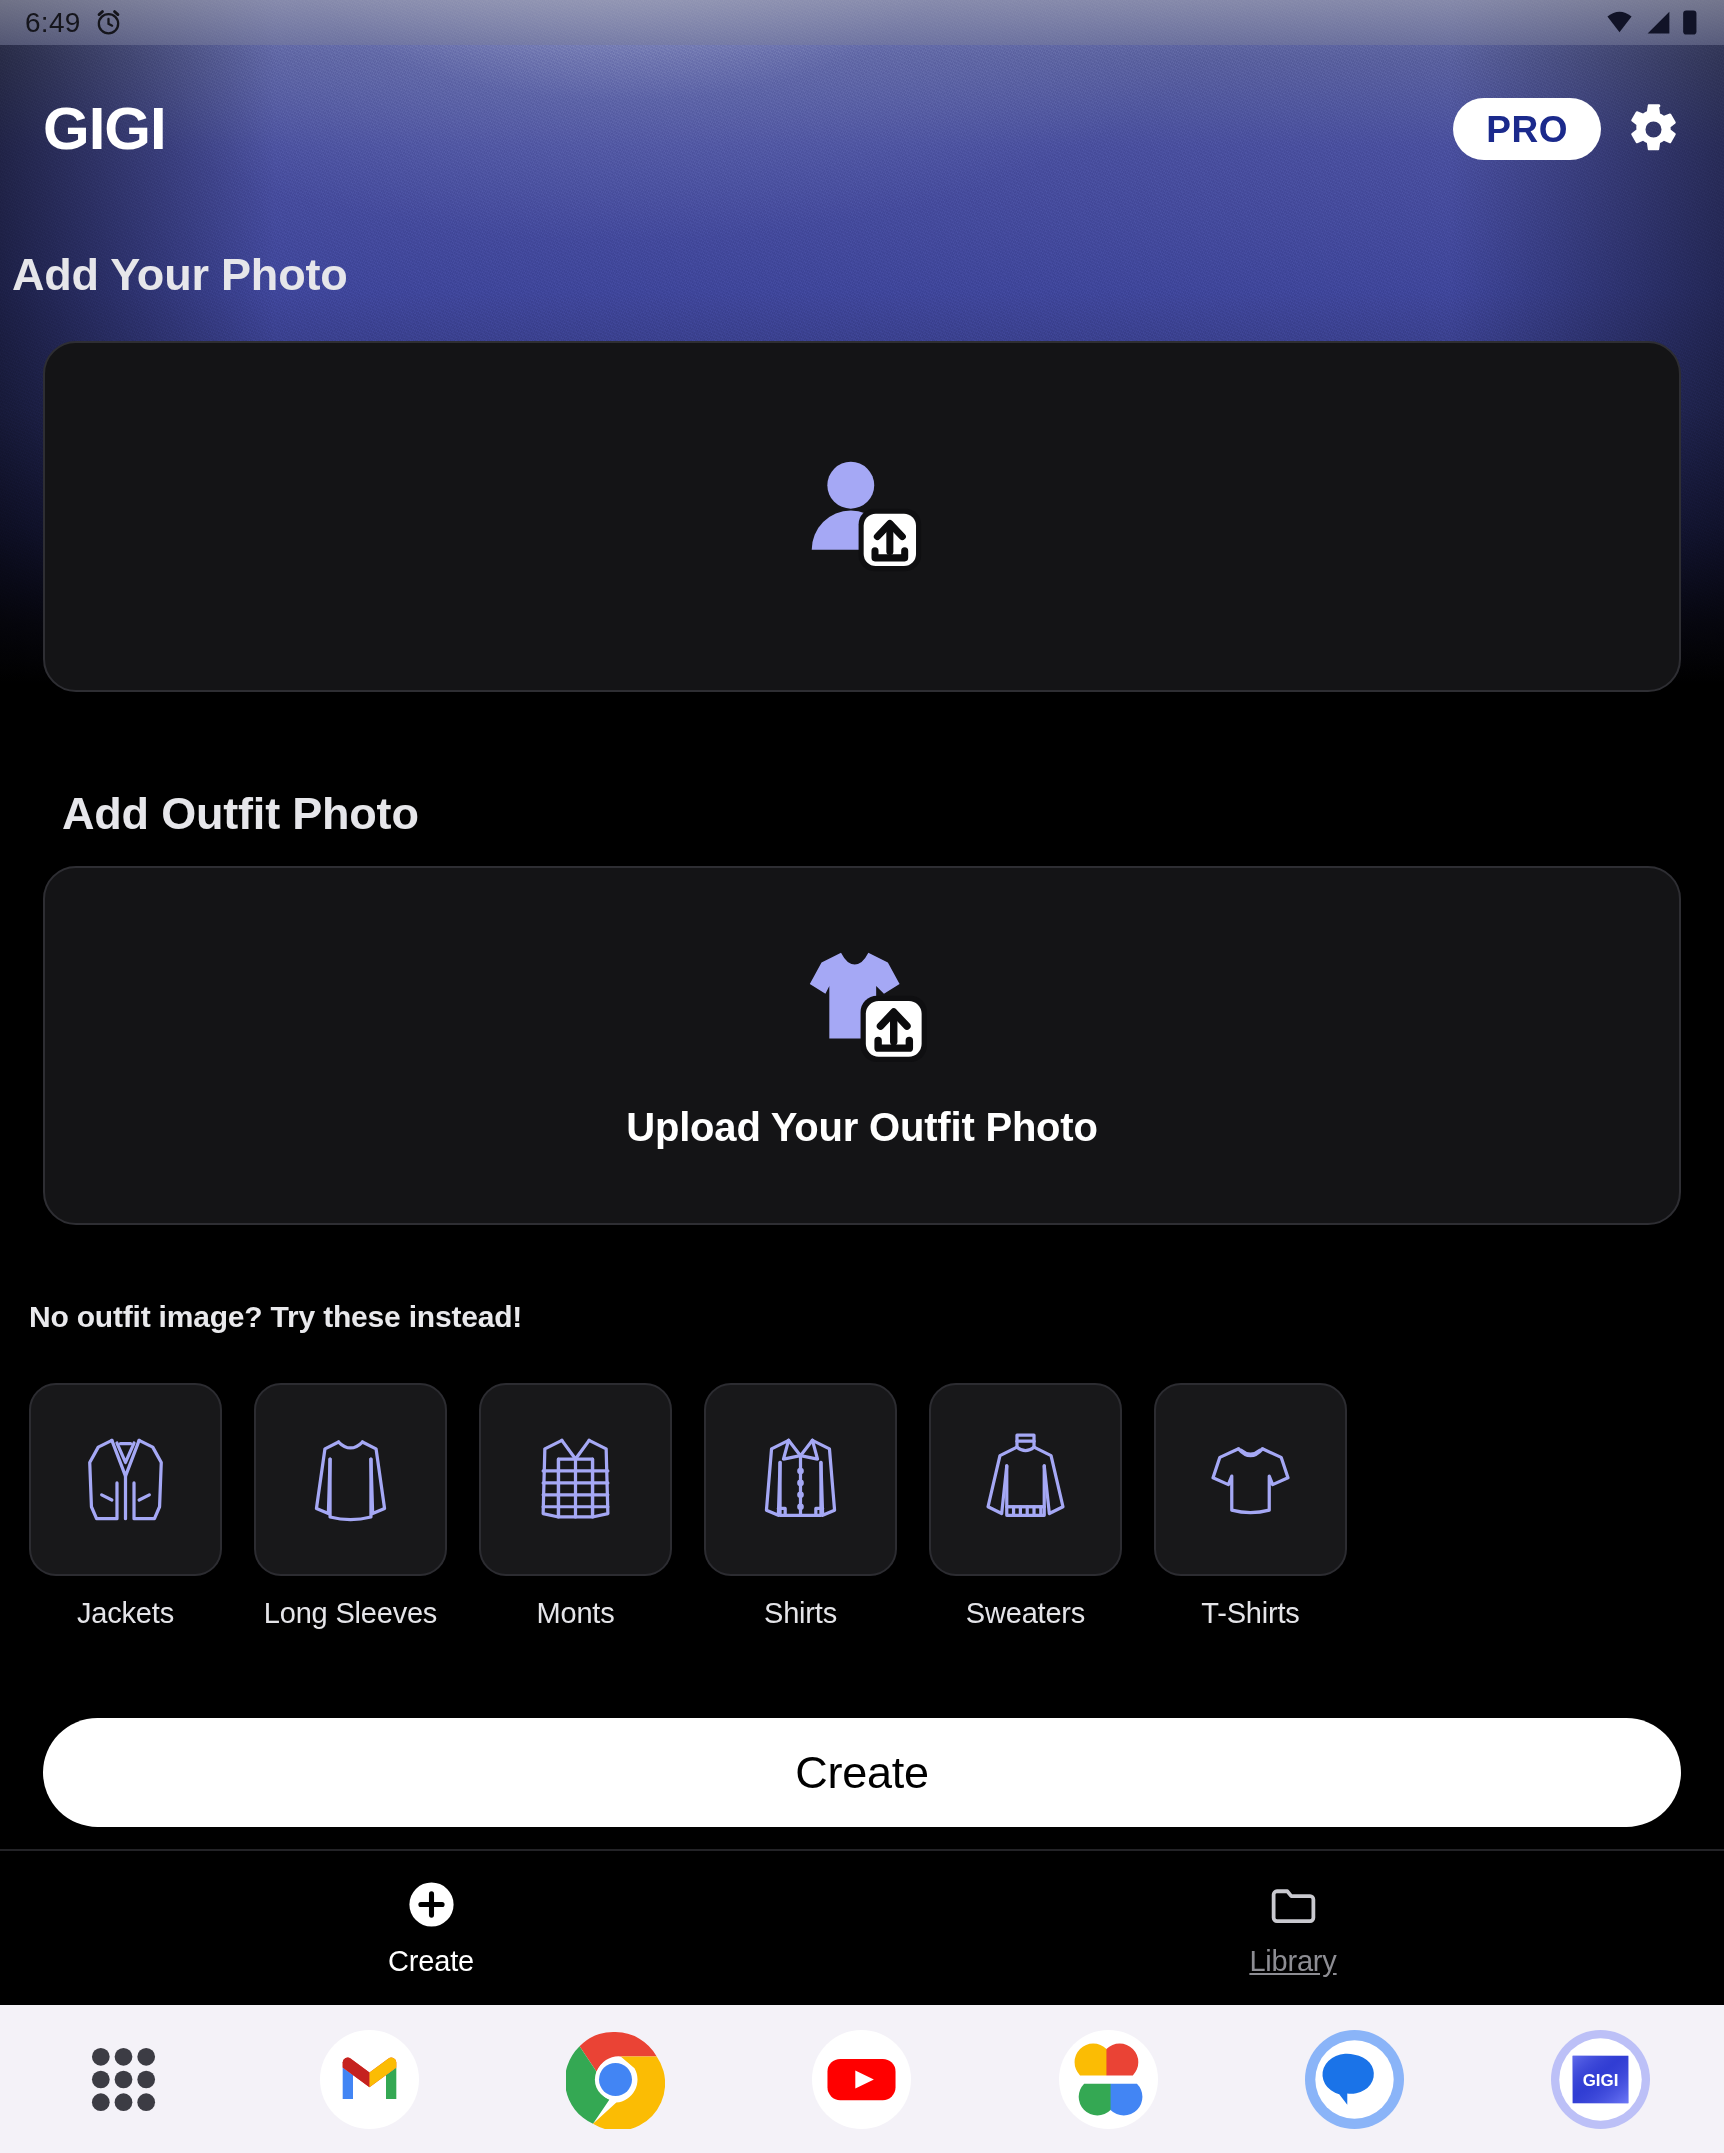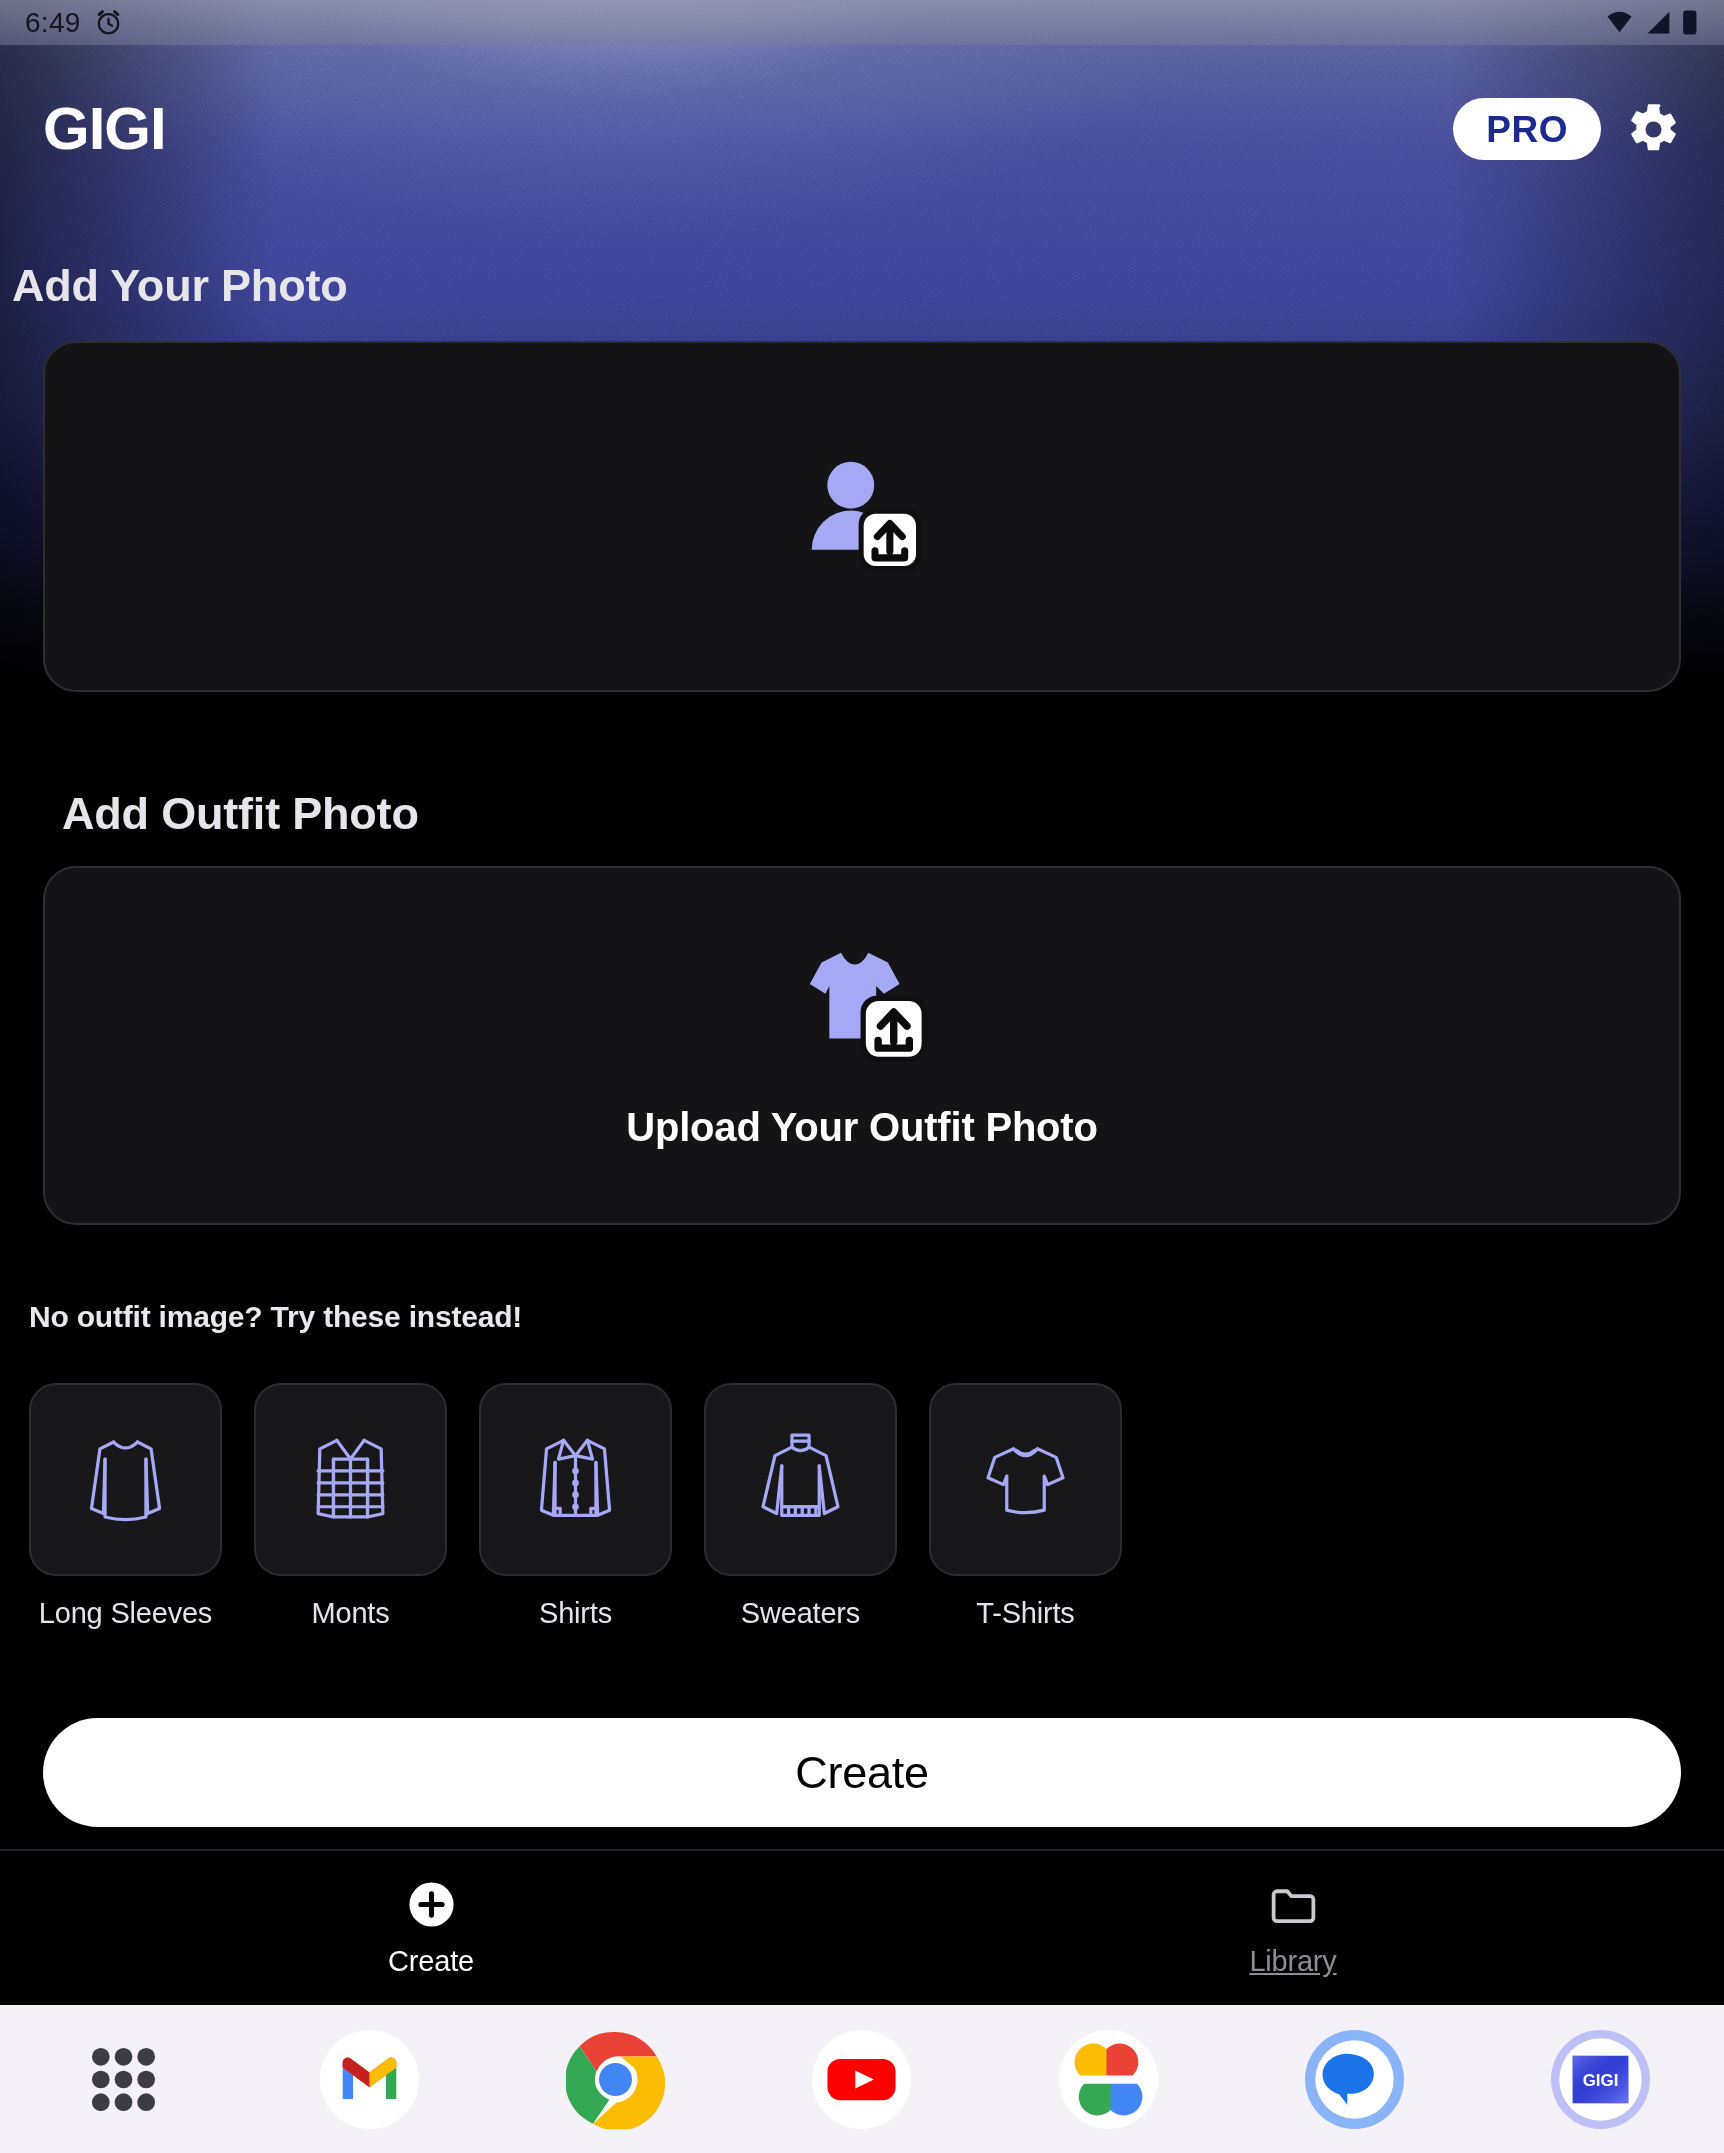--- a/index.html
+++ b/index.html
@@ -66,21 +66,21 @@
   }
   .gear { width:55px; height:55px; display:block; }
 
   
   .content { position:absolute; left:0; top:0; width:1724px; z-index:4; }
 
   .sec-title {
     color:#e6e6ea; font-size:45px; font-weight:700; letter-spacing:-0.2px;
     padding-left:62px;
   }
-  #t-your-photo { position:absolute; top:260px;padding-left:12px; }
+  #t-your-photo { position:absolute; top:249px;padding-left:12px; }
   #t-outfit-photo { position:absolute; top:788px; }
 
   .drop-card {
     position:absolute; left:43px; width:1638px;
     background:#141416; border:2px solid #2e2e33; border-radius:33px;
     display:flex; flex-direction:column; align-items:center; justify-content:center;
   }
   #card-your { top:341px; height:351px; }
   #card-outfit { top:866px; height:359px; }
 
@@ -214,20 +214,35 @@
           <path d="M41 51 L41 54.9 L57 54.9 L57 51" stroke="#0b0b0d" stroke-width="3.8" fill="none" stroke-linecap="round" stroke-linejoin="round"></path>
         </svg>
       </div>
       <div class="drop-label">Upload Your Outfit Photo</div>
     </div>
 
     <div class="suggest-head">No outfit image? Try these instead!</div>
 
     <div class="chips">
 
+      <div class="chip">
+        <div class="chip-box">
+          <svg width="109" height="109" viewBox="0 0 64 64" fill="none" stroke="#a5a8f5" stroke-width="1.9" stroke-linejoin="round" stroke-linecap="round">
+            <path d="M24 9 L16 13 L11 22 L12 48 L15 55 L27 55 L27 34"></path>
+            <path d="M40 9 L48 13 L53 22 L52 48 L49 55 L37 55 L37 34"></path>
+            <path d="M24 9 L32 30 L40 9"></path>
+            <path d="M27 10.6 L32 22 L37 10.6"></path>
+            <path d="M29 11 L35 11"></path>
+            <path d="M32 30 L32 55"></path>
+            <path d="M18 41 L24 44"></path>
+            <path d="M46 41 L40 44"></path>
+          </svg>
+        </div>
+        <div class="chip-label">Jackets</div>
+      </div>
 
       <div class="chip">
         <div class="chip-box">
           <svg width="109" height="109" viewBox="0 0 64 64" fill="none" stroke="#a5a8f5" stroke-width="1.9" stroke-linejoin="round" stroke-linecap="round">
             <path d="M25 10 Q32 17 39 10"></path>
             <path d="M25 10 L17 14 L12 49 L19 52 L20 20"></path>
             <path d="M39 10 L47 14 L52 49 L45 52 L44 20"></path>
             <path d="M20 20 L20 54 Q32 57 44 54 L44 20"></path>
           </svg>
         </div>

